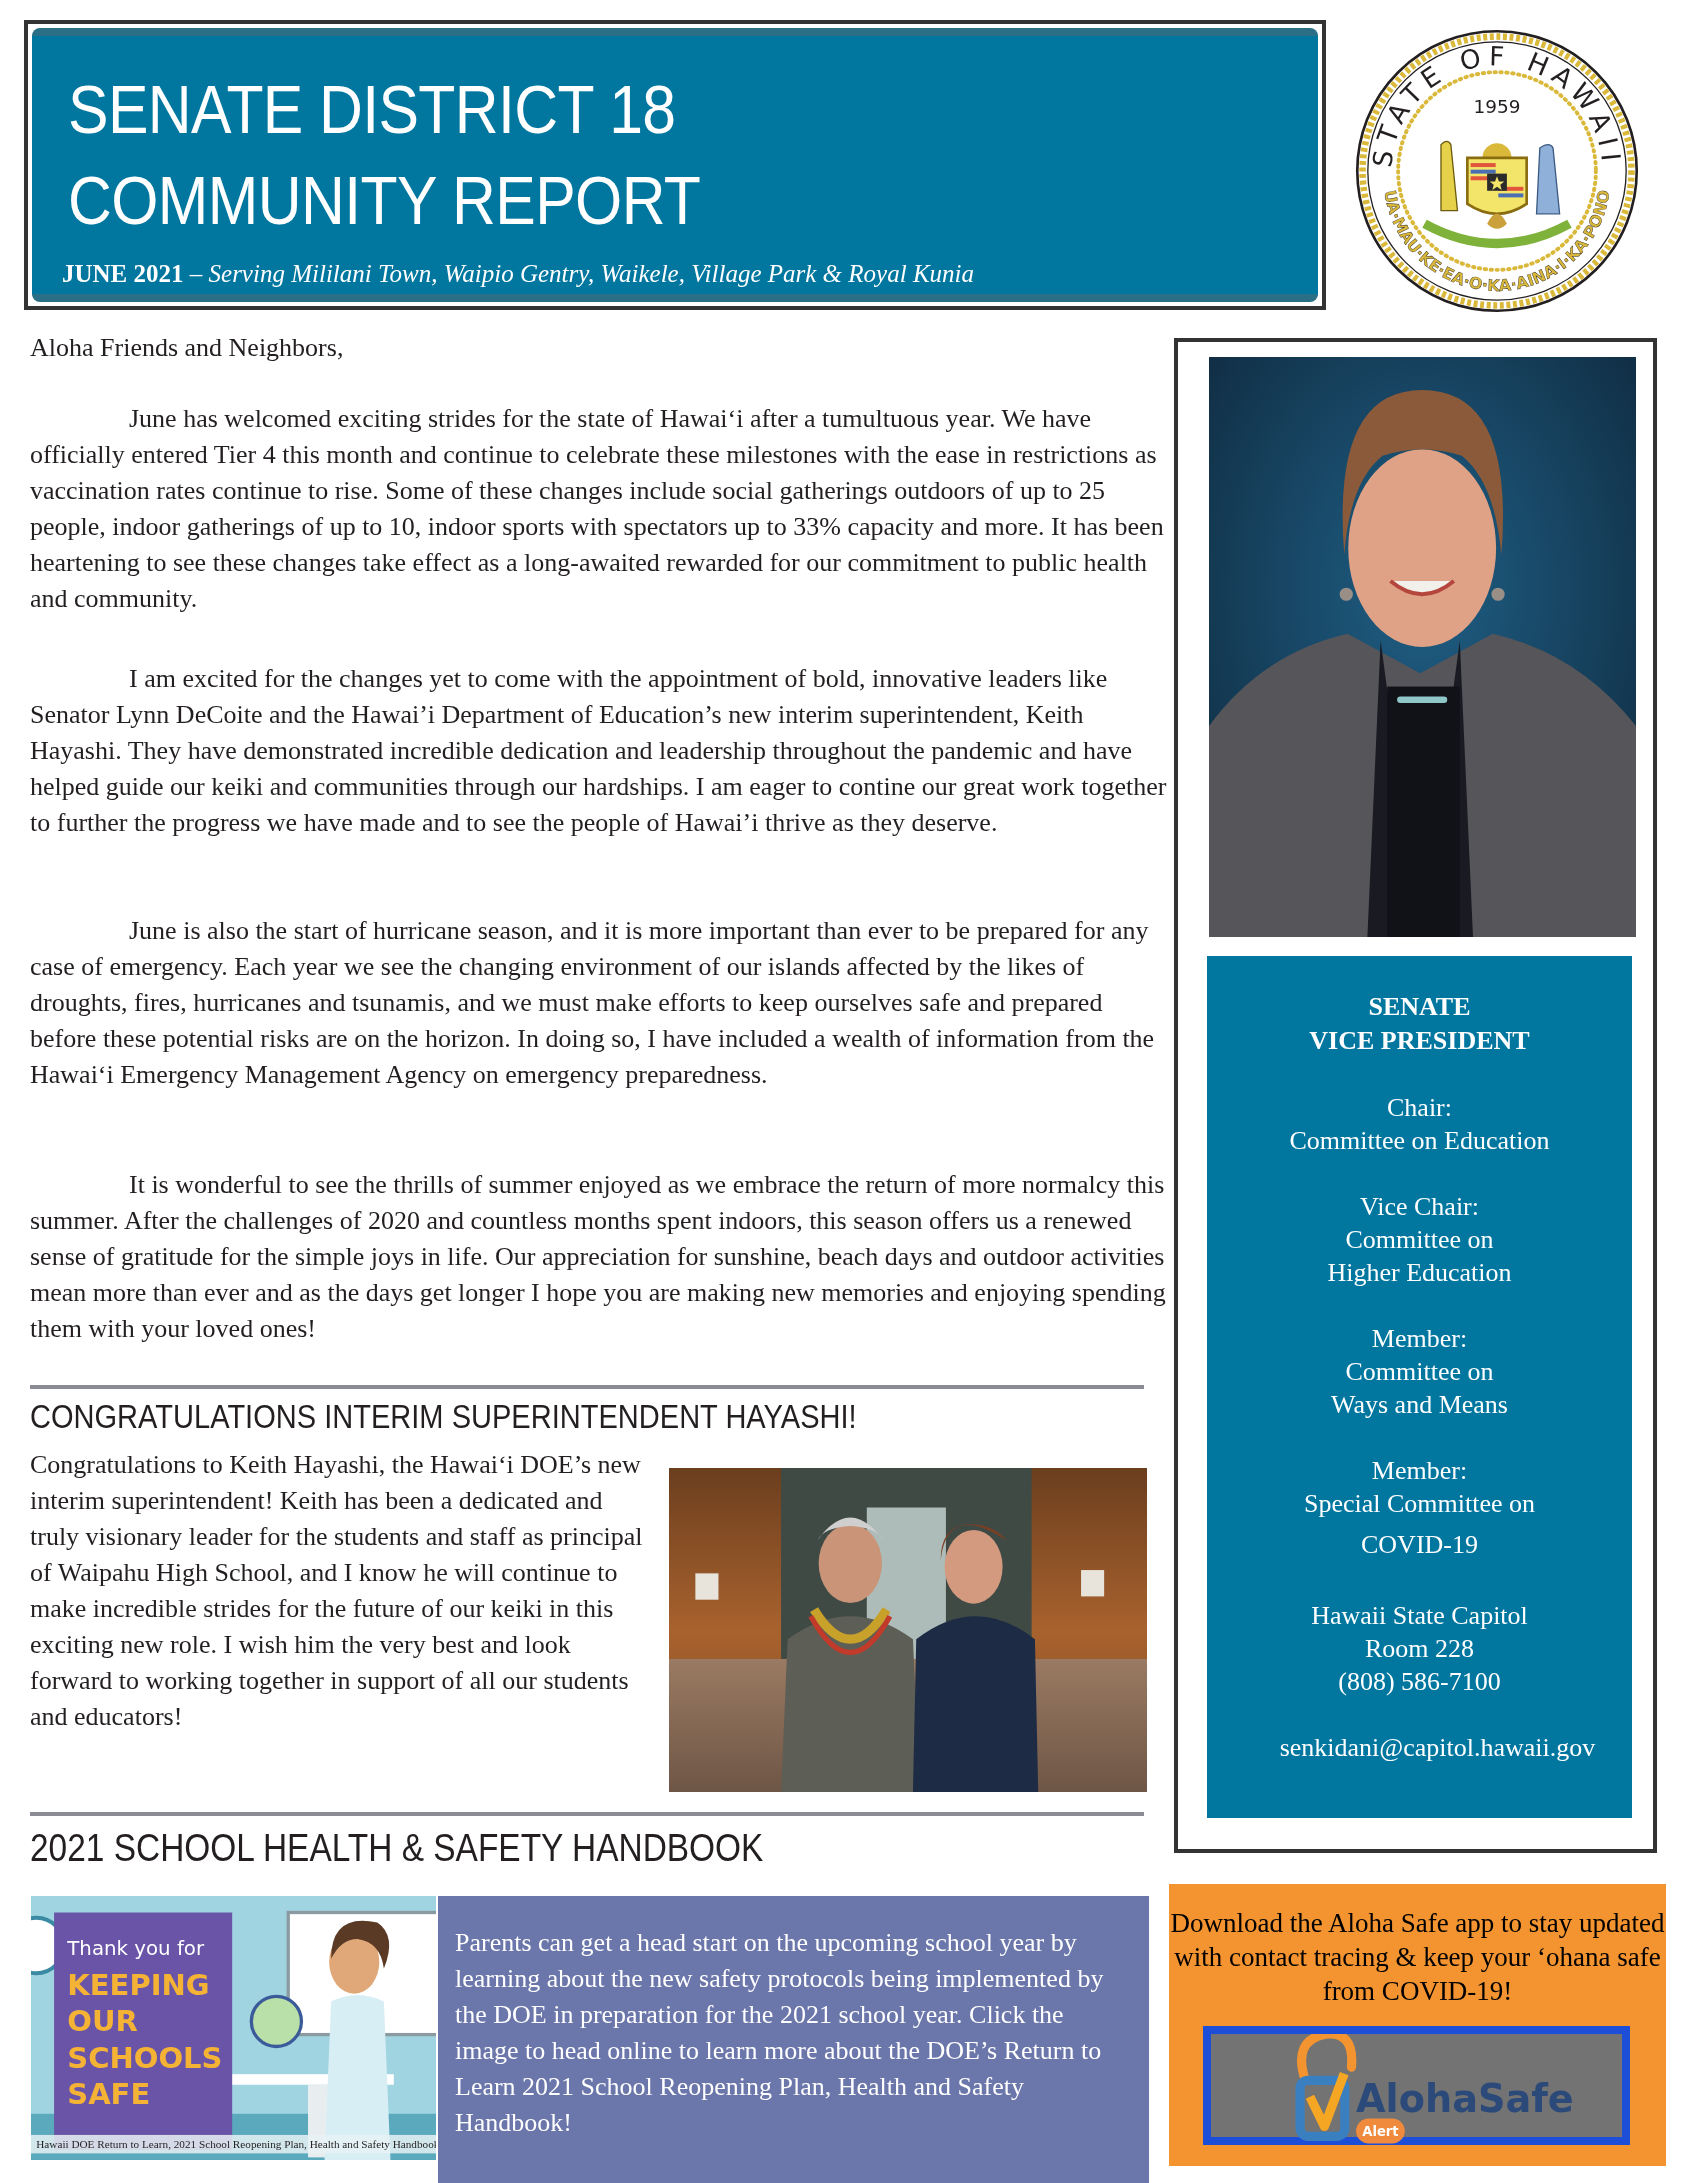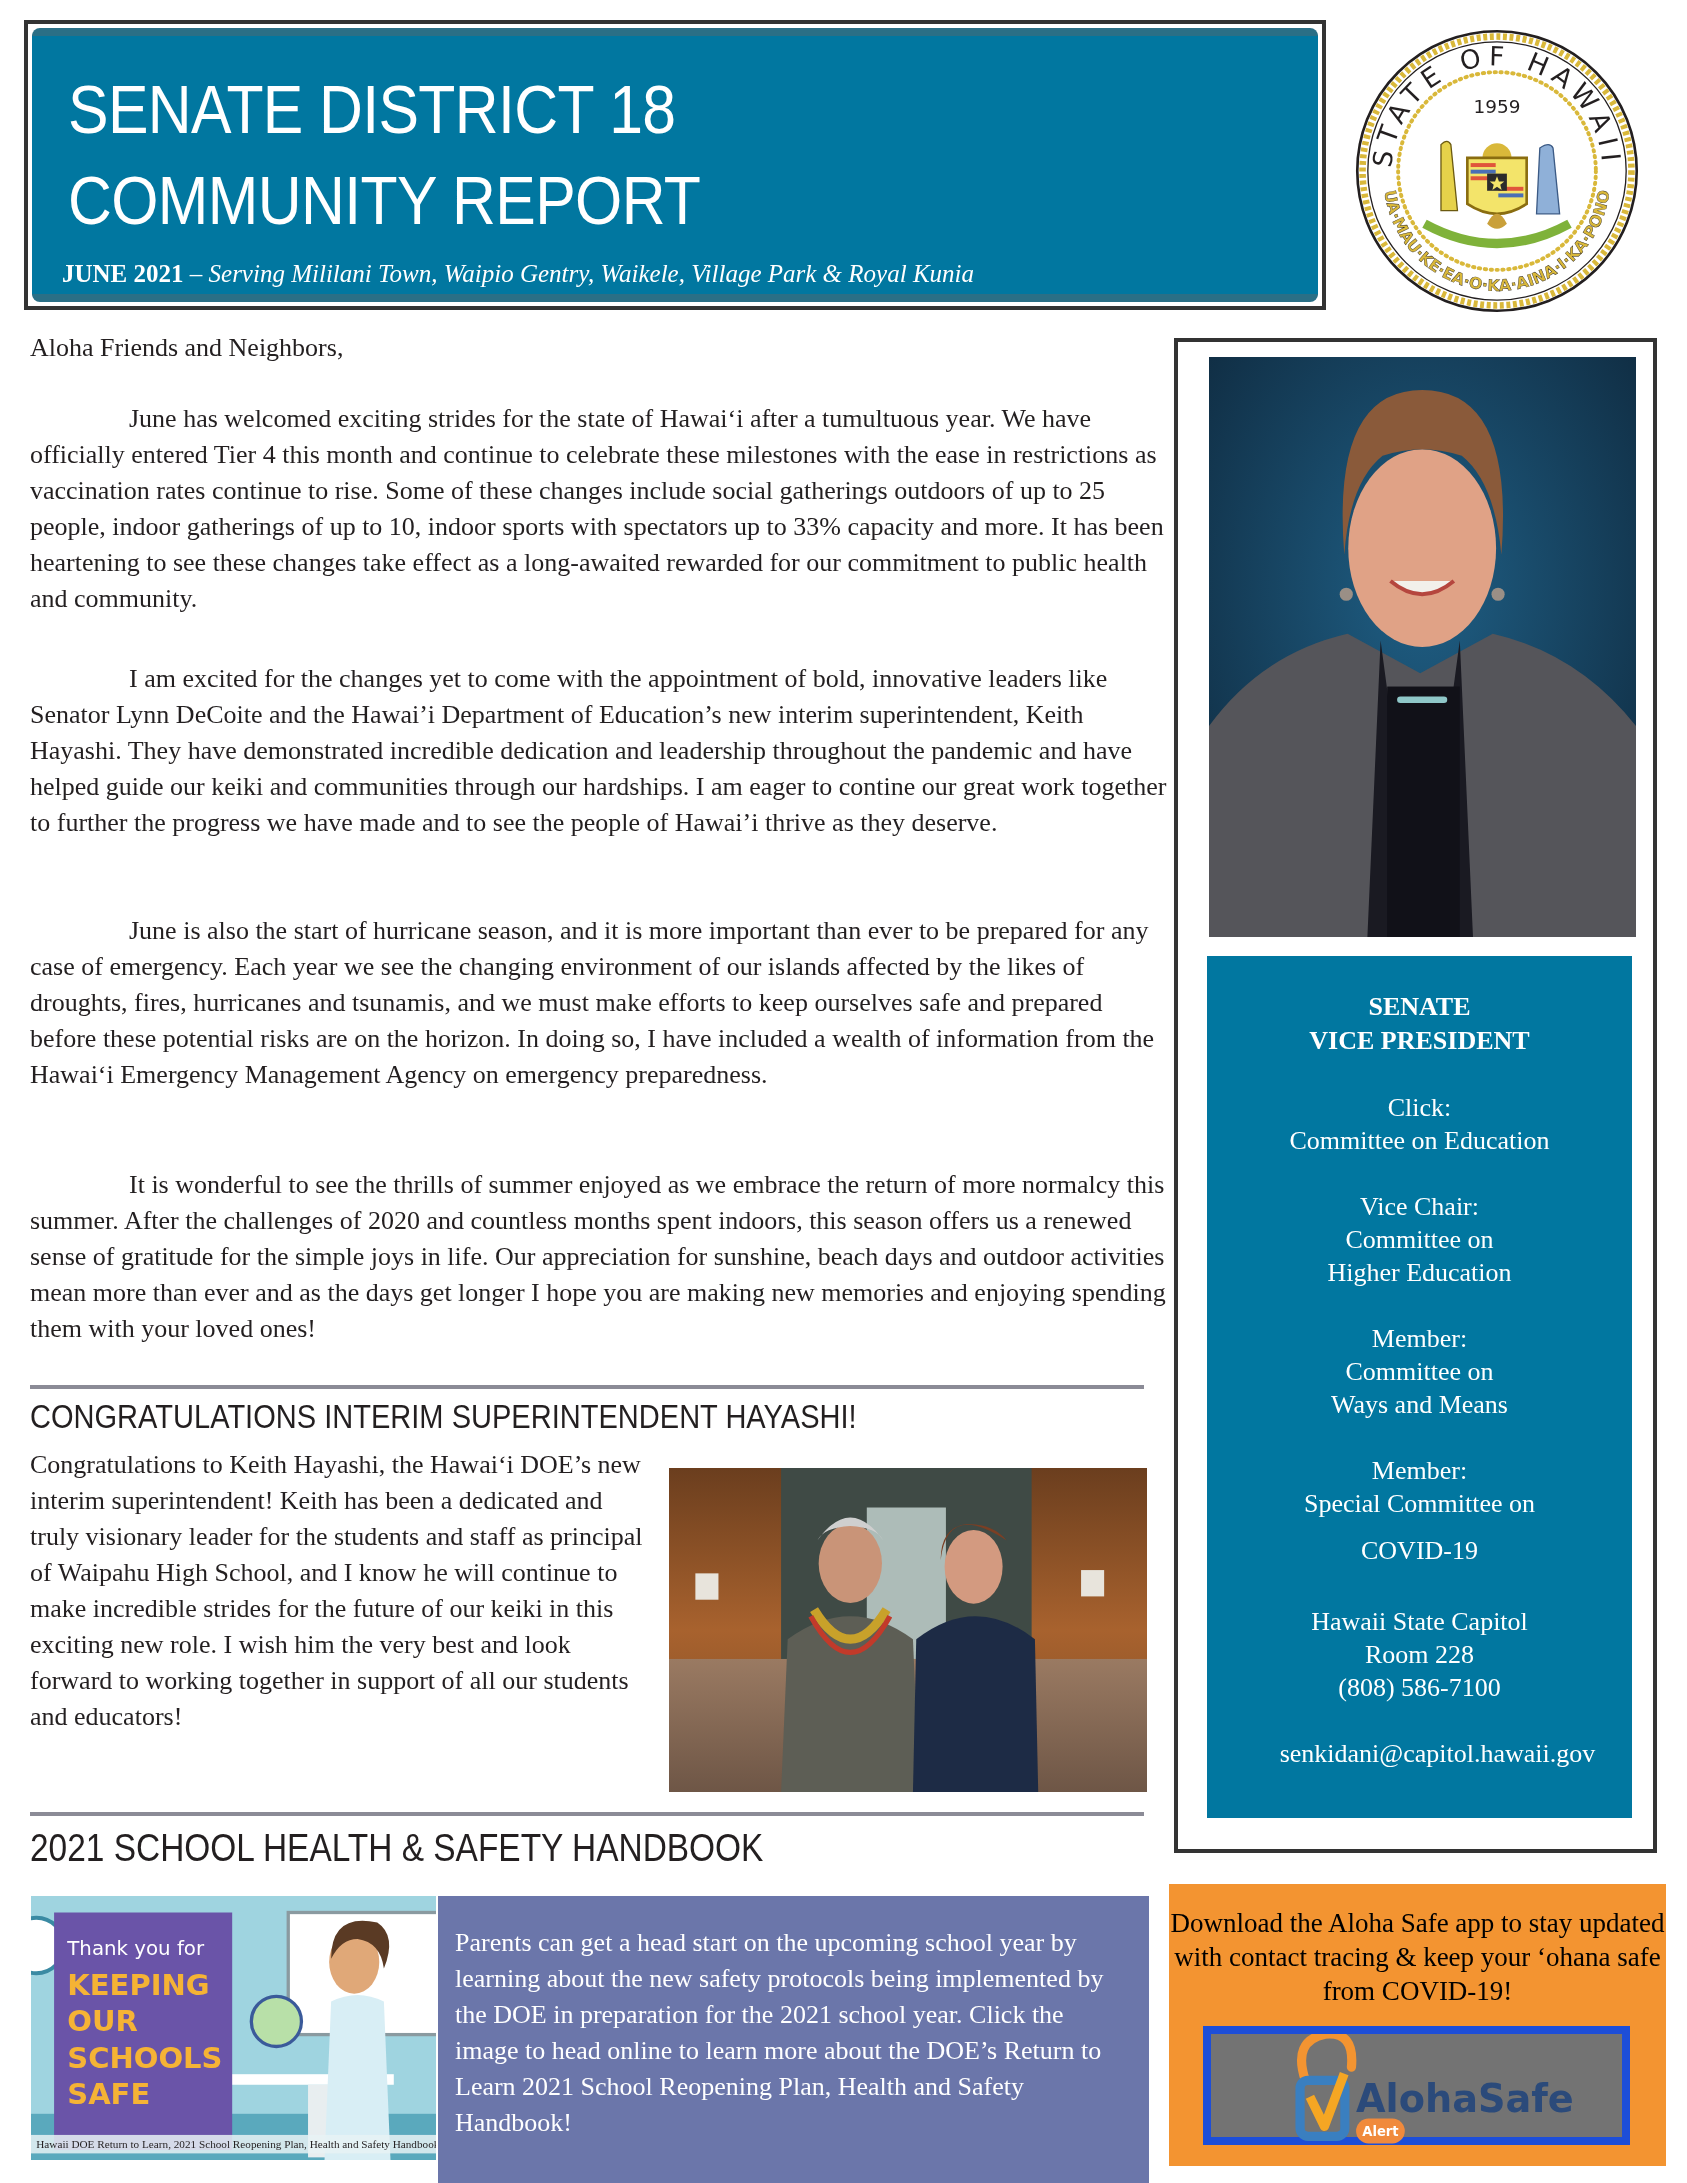--- a/index.html
+++ b/index.html
@@ -163,37 +163,37 @@
     <circle cx="438" cy="360" r="10" fill="#9a8f86"></circle>
   <path d="M290 520 h66" stroke="#8fc7c8" stroke-width="10" stroke-linecap="round"></path>
 </svg>
 
 <div id="info-box" class="abs">
   <div class="role">
     <div>SENATE</div>
     <div>VICE PRESIDENT</div>
   </div>
   <div class="block">
-    <div>Click:</div>
+    <div>Chair:</div>
     <div>Committee on Education</div>
   </div>
   <div class="block">
     <div>Vice Chair:</div>
     <div>Committee on</div>
     <div>Higher Education</div>
   </div>
   <div class="block">
     <div>Member:</div>
     <div>Committee on</div>
     <div>Ways and Means</div>
   </div>
   <div class="block">
     <div>Member:</div>
     <div>Special Committee on</div>
-    <div style="margin-top:14px;">COVID-19</div>
+    <div style="margin-top:8px;">COVID-19</div>
   </div>
   <div class="contact">
     <div>Hawaii State Capitol</div>
     <div>Room 228</div>
     <div>(808) 586-7100</div>
   </div>
   <div class="email">senkidani@capitol.hawaii.gov</div>
 </div>
 
 <div id="aloha-box" class="abs">

